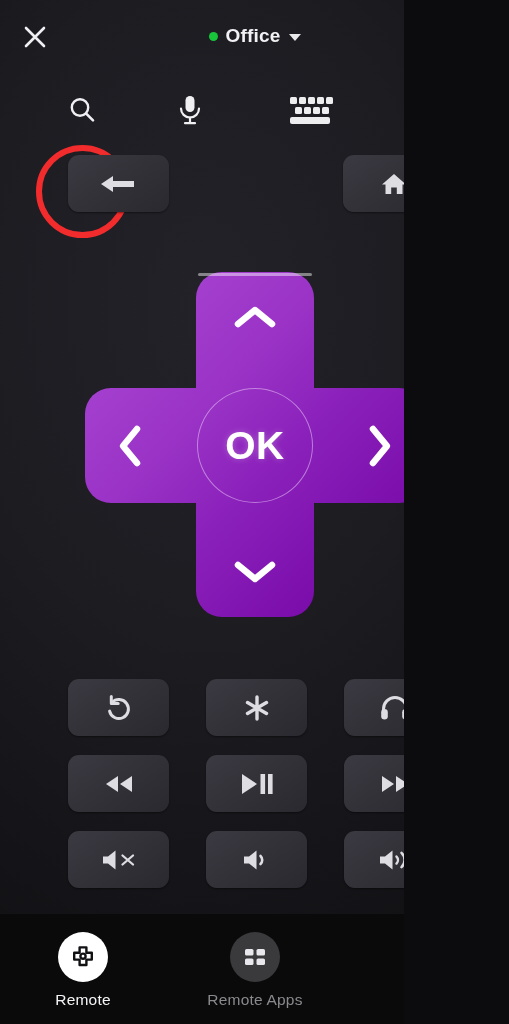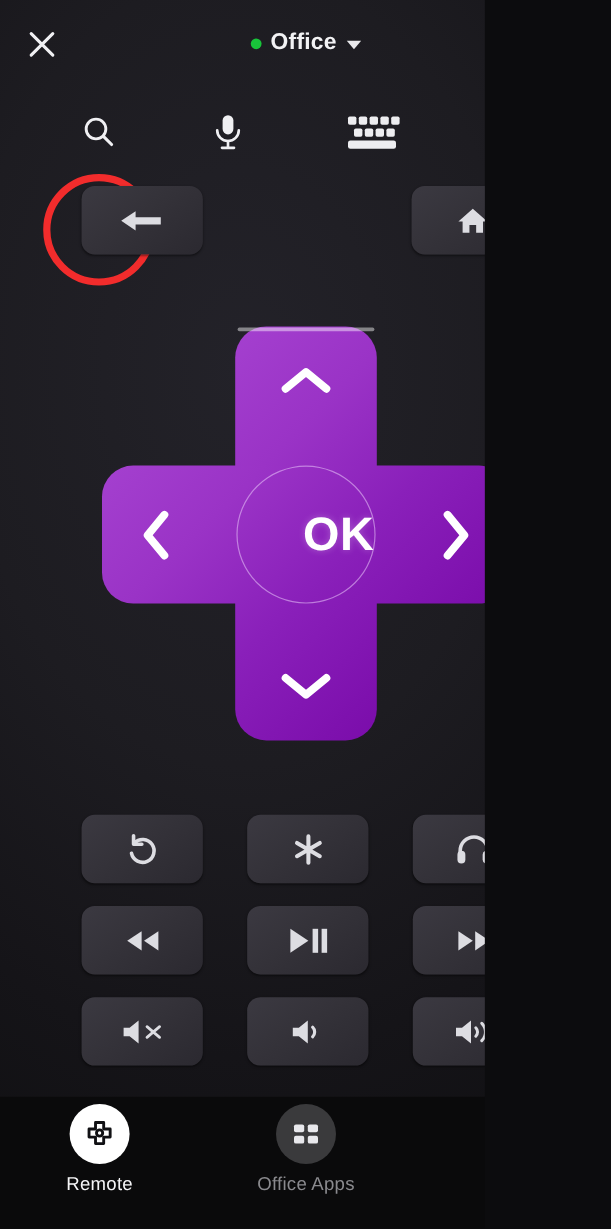--- a/index.html
+++ b/index.html
@@ -85,42 +85,42 @@
     position:absolute; display:flex; align-items:center; justify-content:center;
     cursor:pointer; z-index:3;
   }
   .dp-up    { left:111px; top:0;    width:118px; height:90px; }
   .dp-down  { left:111px; top:255px;width:118px; height:90px; }
   .dp-left  { left:0;    top:116px; width:90px;  height:115px; }
   .dp-right { left:250px;top:116px; width:90px;  height:115px; }
   .ok-btn {
     position:absolute; left:112px; top:116px; width:116px; height:115px;
     border-radius:50%; border:1.5px solid rgba(233,200,250,.55);
-    display:flex; align-items:center; justify-content:flex-end; cursor:pointer; z-index:4;
+    display:flex; align-items:center; justify-content:center; cursor:pointer; z-index:4;
   }
   .ok-txt {
     color:#fff; font-size:39px; font-weight:bold; letter-spacing:.5px; line-height:1;
     text-shadow:0 0 6px rgba(255,255,255,.25);
   }
 
   
   .grid { position:absolute; left:68px; top:679px; width:377px; height:213px; }
   .gbtn {
     position:absolute; width:101px; height:57px; border-radius:11px;
     background:linear-gradient(145deg,#3b3941 0%,#343239 45%,#2b2930 100%);
     display:flex; align-items:center; justify-content:center; cursor:pointer;
     box-shadow:0 1px 2px rgba(0,0,0,.45);
   }
   .c0 { left:0; } .c1 { left:138px; } .c2 { left:276px; }
   .r0 { top:0; } .r1 { top:76px; } .r2 { top:152px; }
 
   
   .navbar { position:absolute; left:0; bottom:0; width:509px; height:110px; background:#0a0a0b; }
   .nav-item {
-    position:absolute; top:6px; display:flex; flex-direction:column;
+    position:absolute; top:18px; display:flex; flex-direction:column;
     align-items:center; gap:9px; cursor:pointer;
   }
   .nav-remote { left:28px; width:110px; }
   .nav-apps   { left:200px; width:110px; }
   .nav-cont   { left:345px; width:165px; }
   .nav-circle {
     width:50px; height:50px; border-radius:50%; background:#3a3a3c;
     display:flex; align-items:center; justify-content:center;
   }
   .nav-circle.active { background:#ffffff; }
@@ -331,18 +331,18 @@
 
     <div class="nav-item nav-apps">
       <div class="nav-circle">
         <svg width="26" height="26" viewBox="0 0 26 26">
           <rect x="3" y="5" width="8.5" height="6.5" rx="1.6" fill="#e8e8ec"></rect>
           <rect x="14.5" y="5" width="8.5" height="6.5" rx="1.6" fill="#e8e8ec"></rect>
           <rect x="3" y="14.5" width="8.5" height="6.5" rx="1.6" fill="#e8e8ec"></rect>
           <rect x="14.5" y="14.5" width="8.5" height="6.5" rx="1.6" fill="#e8e8ec"></rect>
         </svg>
       </div>
-      <span class="nav-label">Office Apps</span>
+      <span class="nav-label">Remote Apps</span>
     </div>
 
   </div>
 
 </div>
 
 </body></html>

